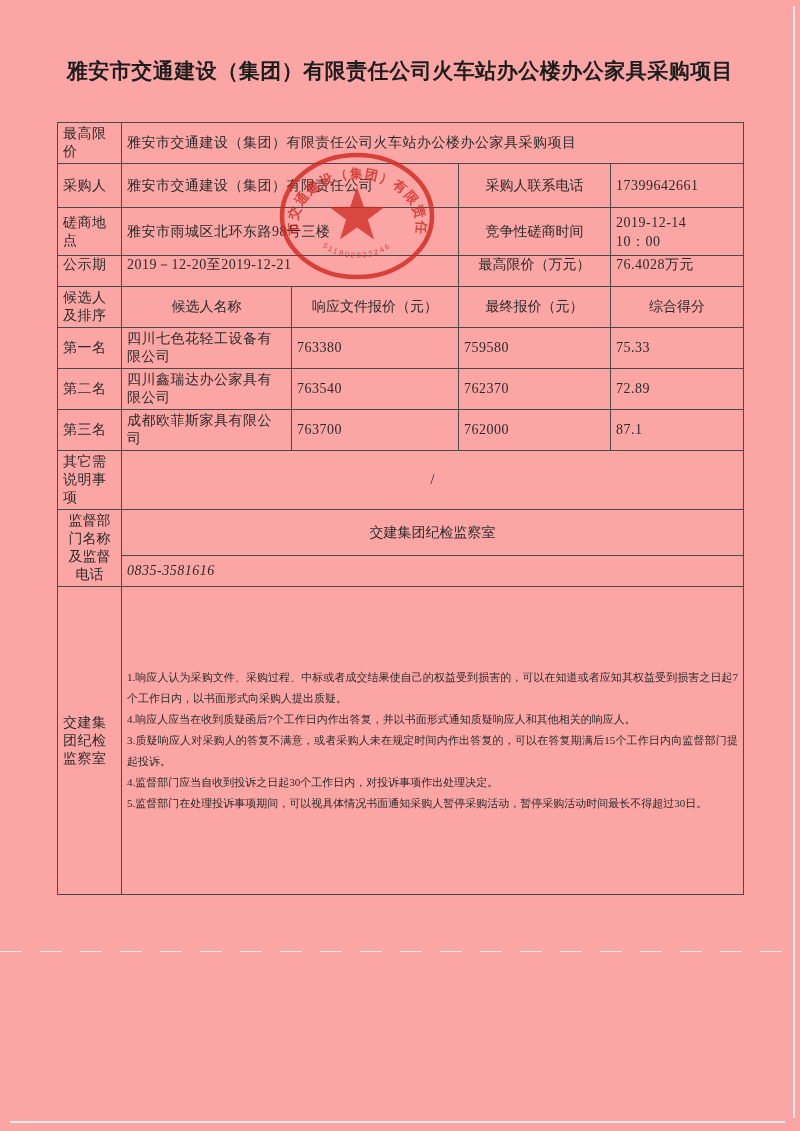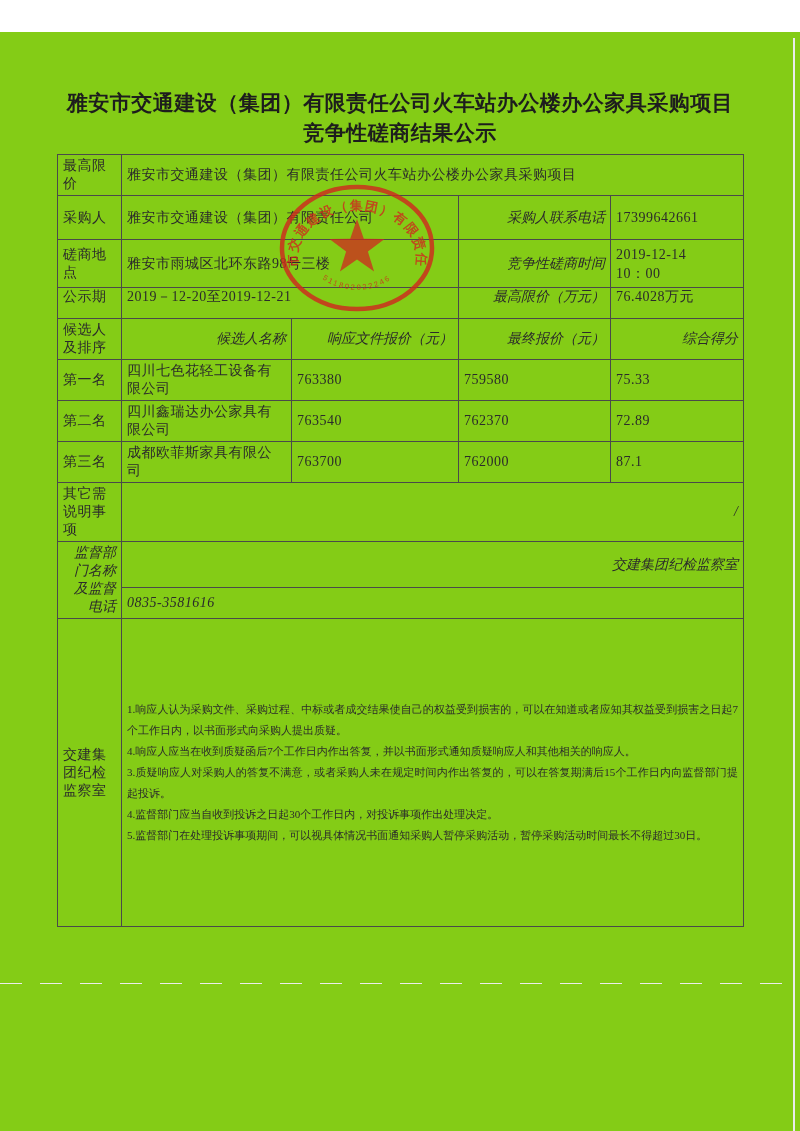--- a/index.html
+++ b/index.html
@@ -4,21 +4,21 @@
 <style>
   * { margin: 0; padding: 0; box-sizing: border-box; }
   html, body { background: #ffffff; }
   body {
     width: 800px; height: 1131px;
     font-family: "Liberation Serif", "DejaVu Serif", serif;
     color: #2e2e2e;
     position: relative;
     overflow: hidden;
   }
-  .page { position: absolute; inset: 0; background: #84cc16; margin-top: 32px; }
+  .page { position: absolute; inset: 0; background: #fca5a5; }
 
   
   .scan-edge-right  { position: absolute; top: 6px; right: 5px; width: 2px; height: 1112px; background: #e9ebed; }
   .scan-edge-bottom { position: absolute; left: 10px; top: 1121px; width: 775px; height: 2px; background: #e6e9ea; }
   .scan-dash { position: absolute; left: 0; top: 951px; width: 792px; height: 1px;
     background: repeating-linear-gradient(90deg,#ececec 0 22px, transparent 22px 40px); }
 
   .doc-title {
     position: absolute; top: 56px; left: 40px; width: 720px;
     text-align: center;
@@ -32,21 +32,21 @@
     width: 686px; border-collapse: collapse; table-layout: fixed;
   }
   table.doc td {
     border: 1.6px solid #4a4a4a;
     font-size: 14px; line-height: 18px;
     padding: 2px 5px;
     vertical-align: middle;
     color: #2b2b2b;
   }
   td.lab   { text-align: left; letter-spacing: 0.5px; }
-  td.ctr   { text-align: right; font-style: italic; }
+  td.ctr   { text-align: center; }
   td.num   { text-align: left; font-size: 15px; letter-spacing: 0.5px; }
   tr.r-project   td { height: 36px; }
   tr.r-purchaser td { height: 44px; }
   tr.r-location  td { height: 48px; }
   tr.r-publicity td { height: 20px; padding-top: 0; padding-bottom: 12px; }
   tr.r-header    td { height: 34px; }
   tr.r-cand      td { height: 38px; }
   tr.r-other     td { height: 50px; }
   tr.r-sup1      td { height: 42px; }
   tr.r-sup2      td { height: 28px; font-style: italic; }
@@ -63,21 +63,20 @@
 <body>
 
 <div class="page">
 
   <div class="scan-edge-right"></div>
   <div class="scan-edge-bottom"></div>
   <div class="scan-dash"></div>
 
   <div class="doc-title">
     <div>雅安市交通建设（集团）有限责任公司火车站办公楼办公家具采购项目</div>
-    <div>竞争性磋商结果公示</div>
   </div>
 
   <table class="doc">
     <colgroup>
       <col style="width:64px">
         <col style="width:170px">
         <col style="width:167px">
       <col style="width:152px">
         <col style="width:133px">
     </colgroup>

